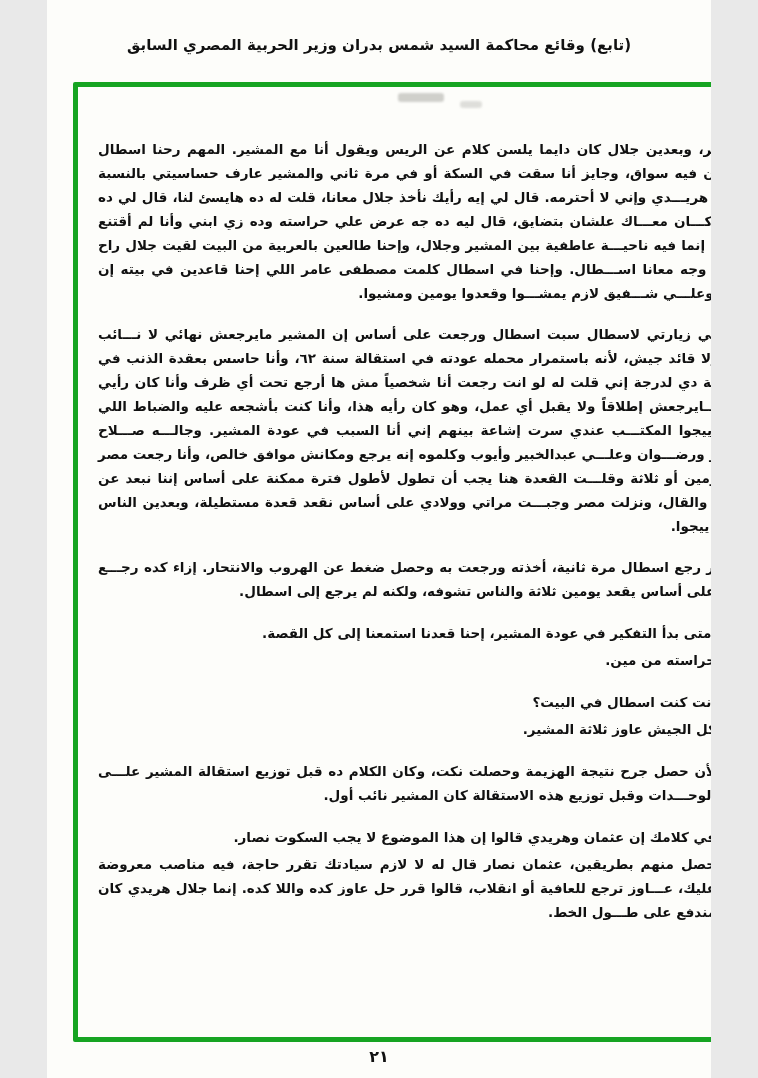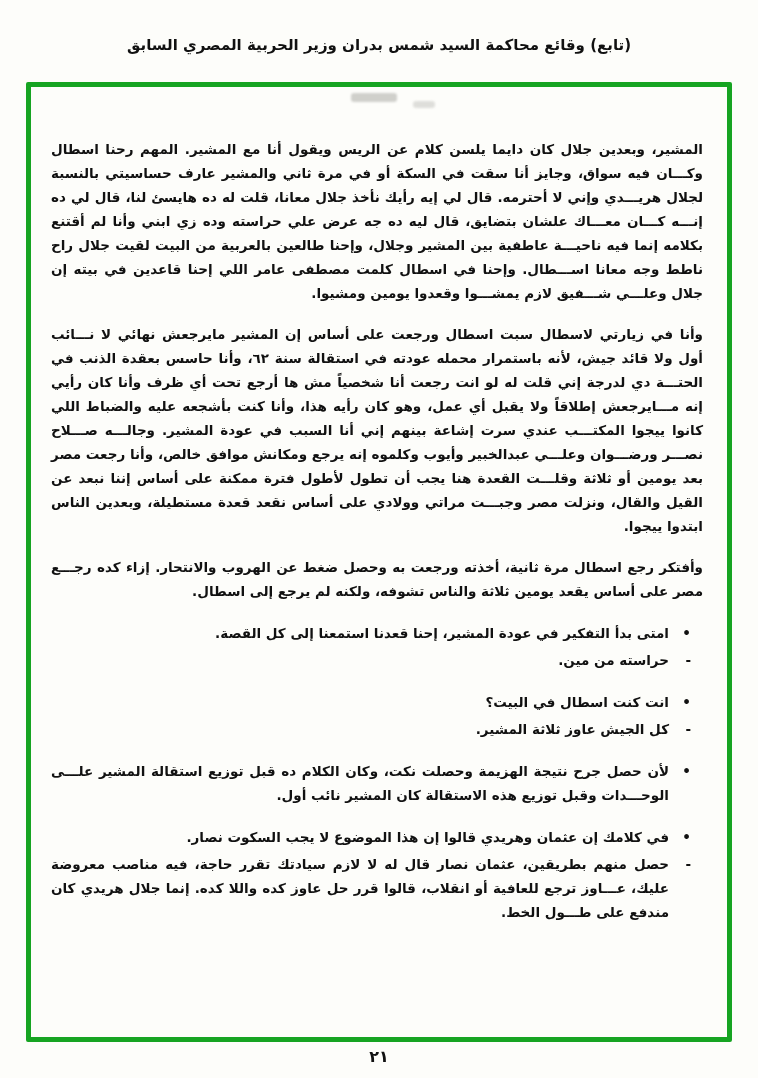--- a/index.html
+++ b/index.html
@@ -2,21 +2,21 @@
 <html lang="ar" dir="rtl"><head>
 <meta charset="utf-8">
 <style>
   html, body {
     margin: 0;
     padding: 0;
     background: #e9e9e9;
   }
   .page {
     position: relative;
-    width: 758px;
+    width: 664px;
     height: 1078px;
     margin: 0 auto;
     background: #fdfdfa;
     font-family: "DejaVu Sans", sans-serif;
     color: #111;
     overflow: hidden;
   }
   .header {
     position: absolute;
     top: 36px;

